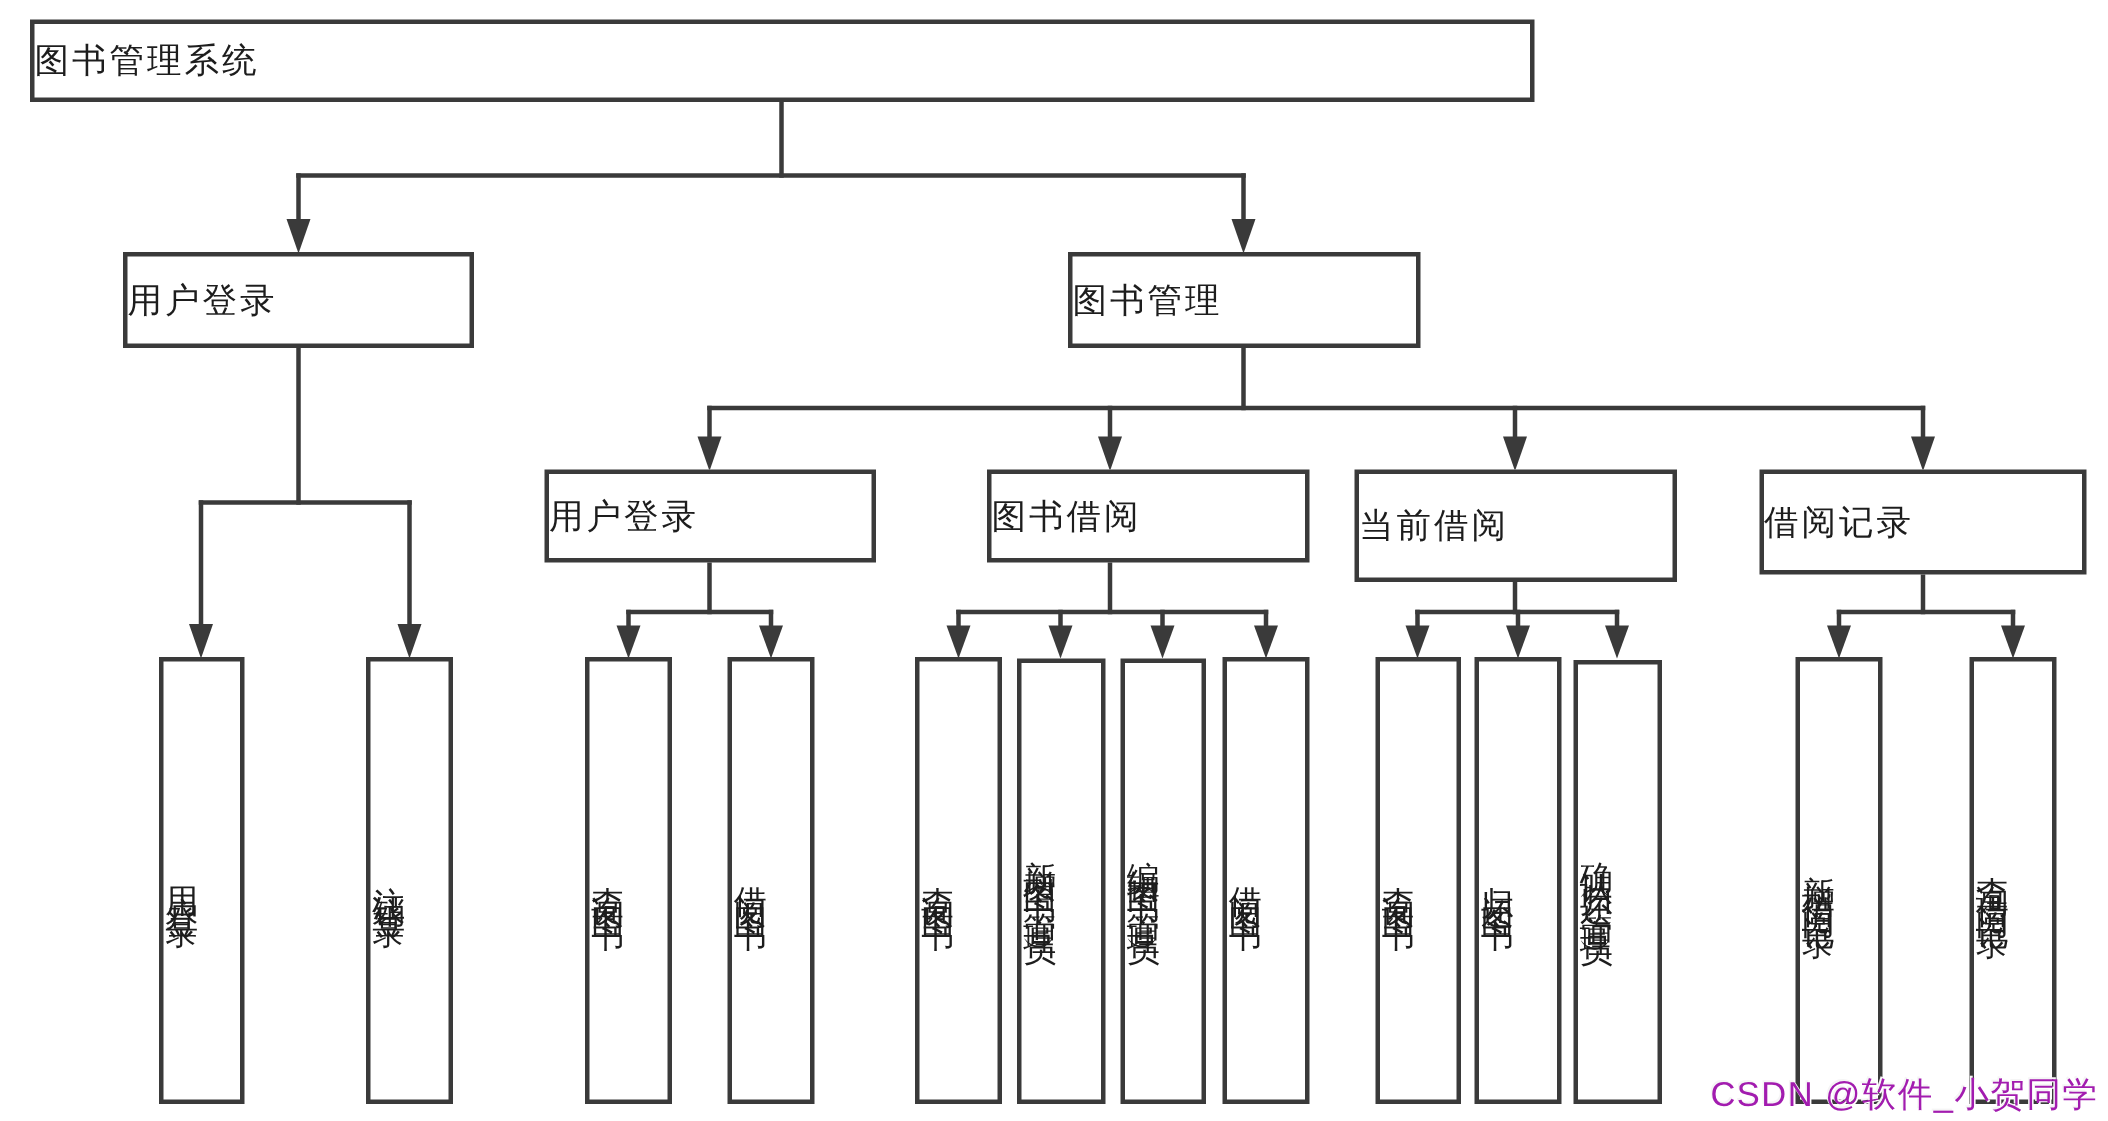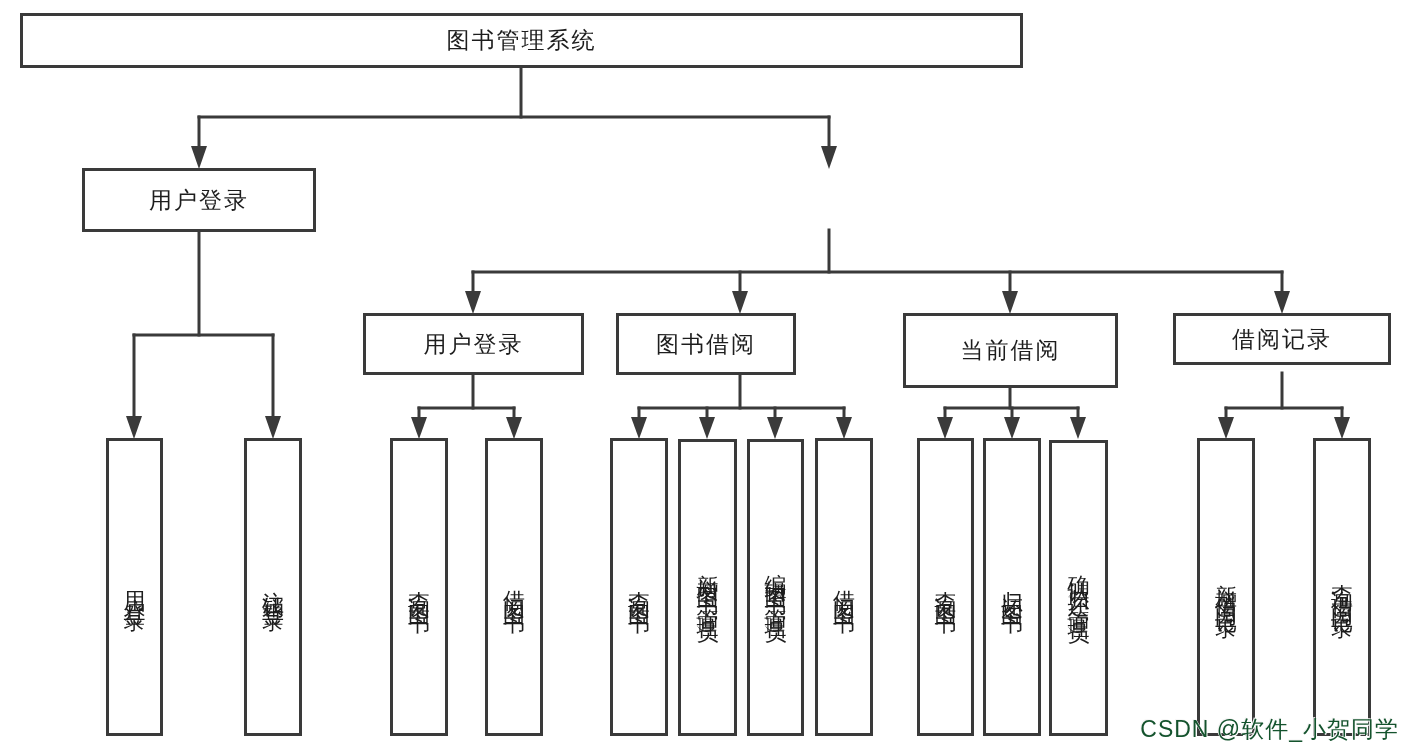--- a/index.html
+++ b/index.html
@@ -14,41 +14,40 @@
   svg.connectors { position: absolute; left: 0; top: 0; }
   .connectors line { stroke: var(--line, #3a3a3a); stroke-width: 3; stroke-linecap: square; }
   .connectors polygon { fill: var(--line, #3a3a3a); }
   .box, .vbox {
     position: absolute;
     box-sizing: border-box;
     background: #ffffff;
     border: 3px solid var(--line, #3a3a3a);
     display: flex;
     align-items: center;
-    justify-content: center;
     color: var(--text, #1d1d1d);
   }
   .box span {
     font-size: 23px;
     letter-spacing: 2px;
     white-space: nowrap;
   }
   .vbox span {
     writing-mode: vertical-rl;
     text-orientation: mixed;
     font-size: 22px;
     letter-spacing: 7px;
     line-height: 1.1;
   }
   .watermark {
     position: absolute;
     right: 6px;
     bottom: 2px;
     font-size: 23px;
-    color: #14532d;
+    color: #a21caf;
     text-shadow: 1px 1px 0 #ffffff, -1px -1px 0 #f5f5f5;
     letter-spacing: 1px;
     white-space: nowrap;
   }
 </style>
 </head>
 <body>
 
 <div class="canvas">
 
@@ -114,31 +113,34 @@
     <polygon points="1334,417 1350,417 1342,439"></polygon>
   </svg>
 
   <div class="box" style="left:20px; top:13px; width:1003px; height:55px;">
     <span>图书管理系统</span>
   </div>
 
   <div class="box" style="left:82px; top:168px; width:234px; height:64px;">
     <span>用户登录</span>
   </div>
+  <div class="box" style="left:712px; top:168px; width:235px; height:64px;">
+    <span>图书管理</span>
+  </div>
 
   <div class="box" style="left:363px; top:313px; width:221px; height:62px;">
     <span>用户登录</span>
   </div>
-  <div class="box" style="left:616px; top:313px; width:180px; height:62px;">
+  <div class="box" style="left:658px; top:313px; width:215px; height:62px;">
     <span>图书借阅</span>
   </div>
   <div class="box" style="left:903px; top:313px; width:215px; height:75px;">
     <span>当前借阅</span>
   </div>
-  <div class="box" style="left:1173px; top:313px; width:218px; height:52px;">
+  <div class="box" style="left:1173px; top:313px; width:218px; height:70px;">
     <span>借阅记录</span>
   </div>
 
   <div class="vbox" style="left:106px; top:438px; width:57px; height:298px;">
     <span>用户登录</span>
   </div>
   <div class="vbox" style="left:244px; top:438px; width:58px; height:298px;">
     <span>注销登录</span>
   </div>
 

